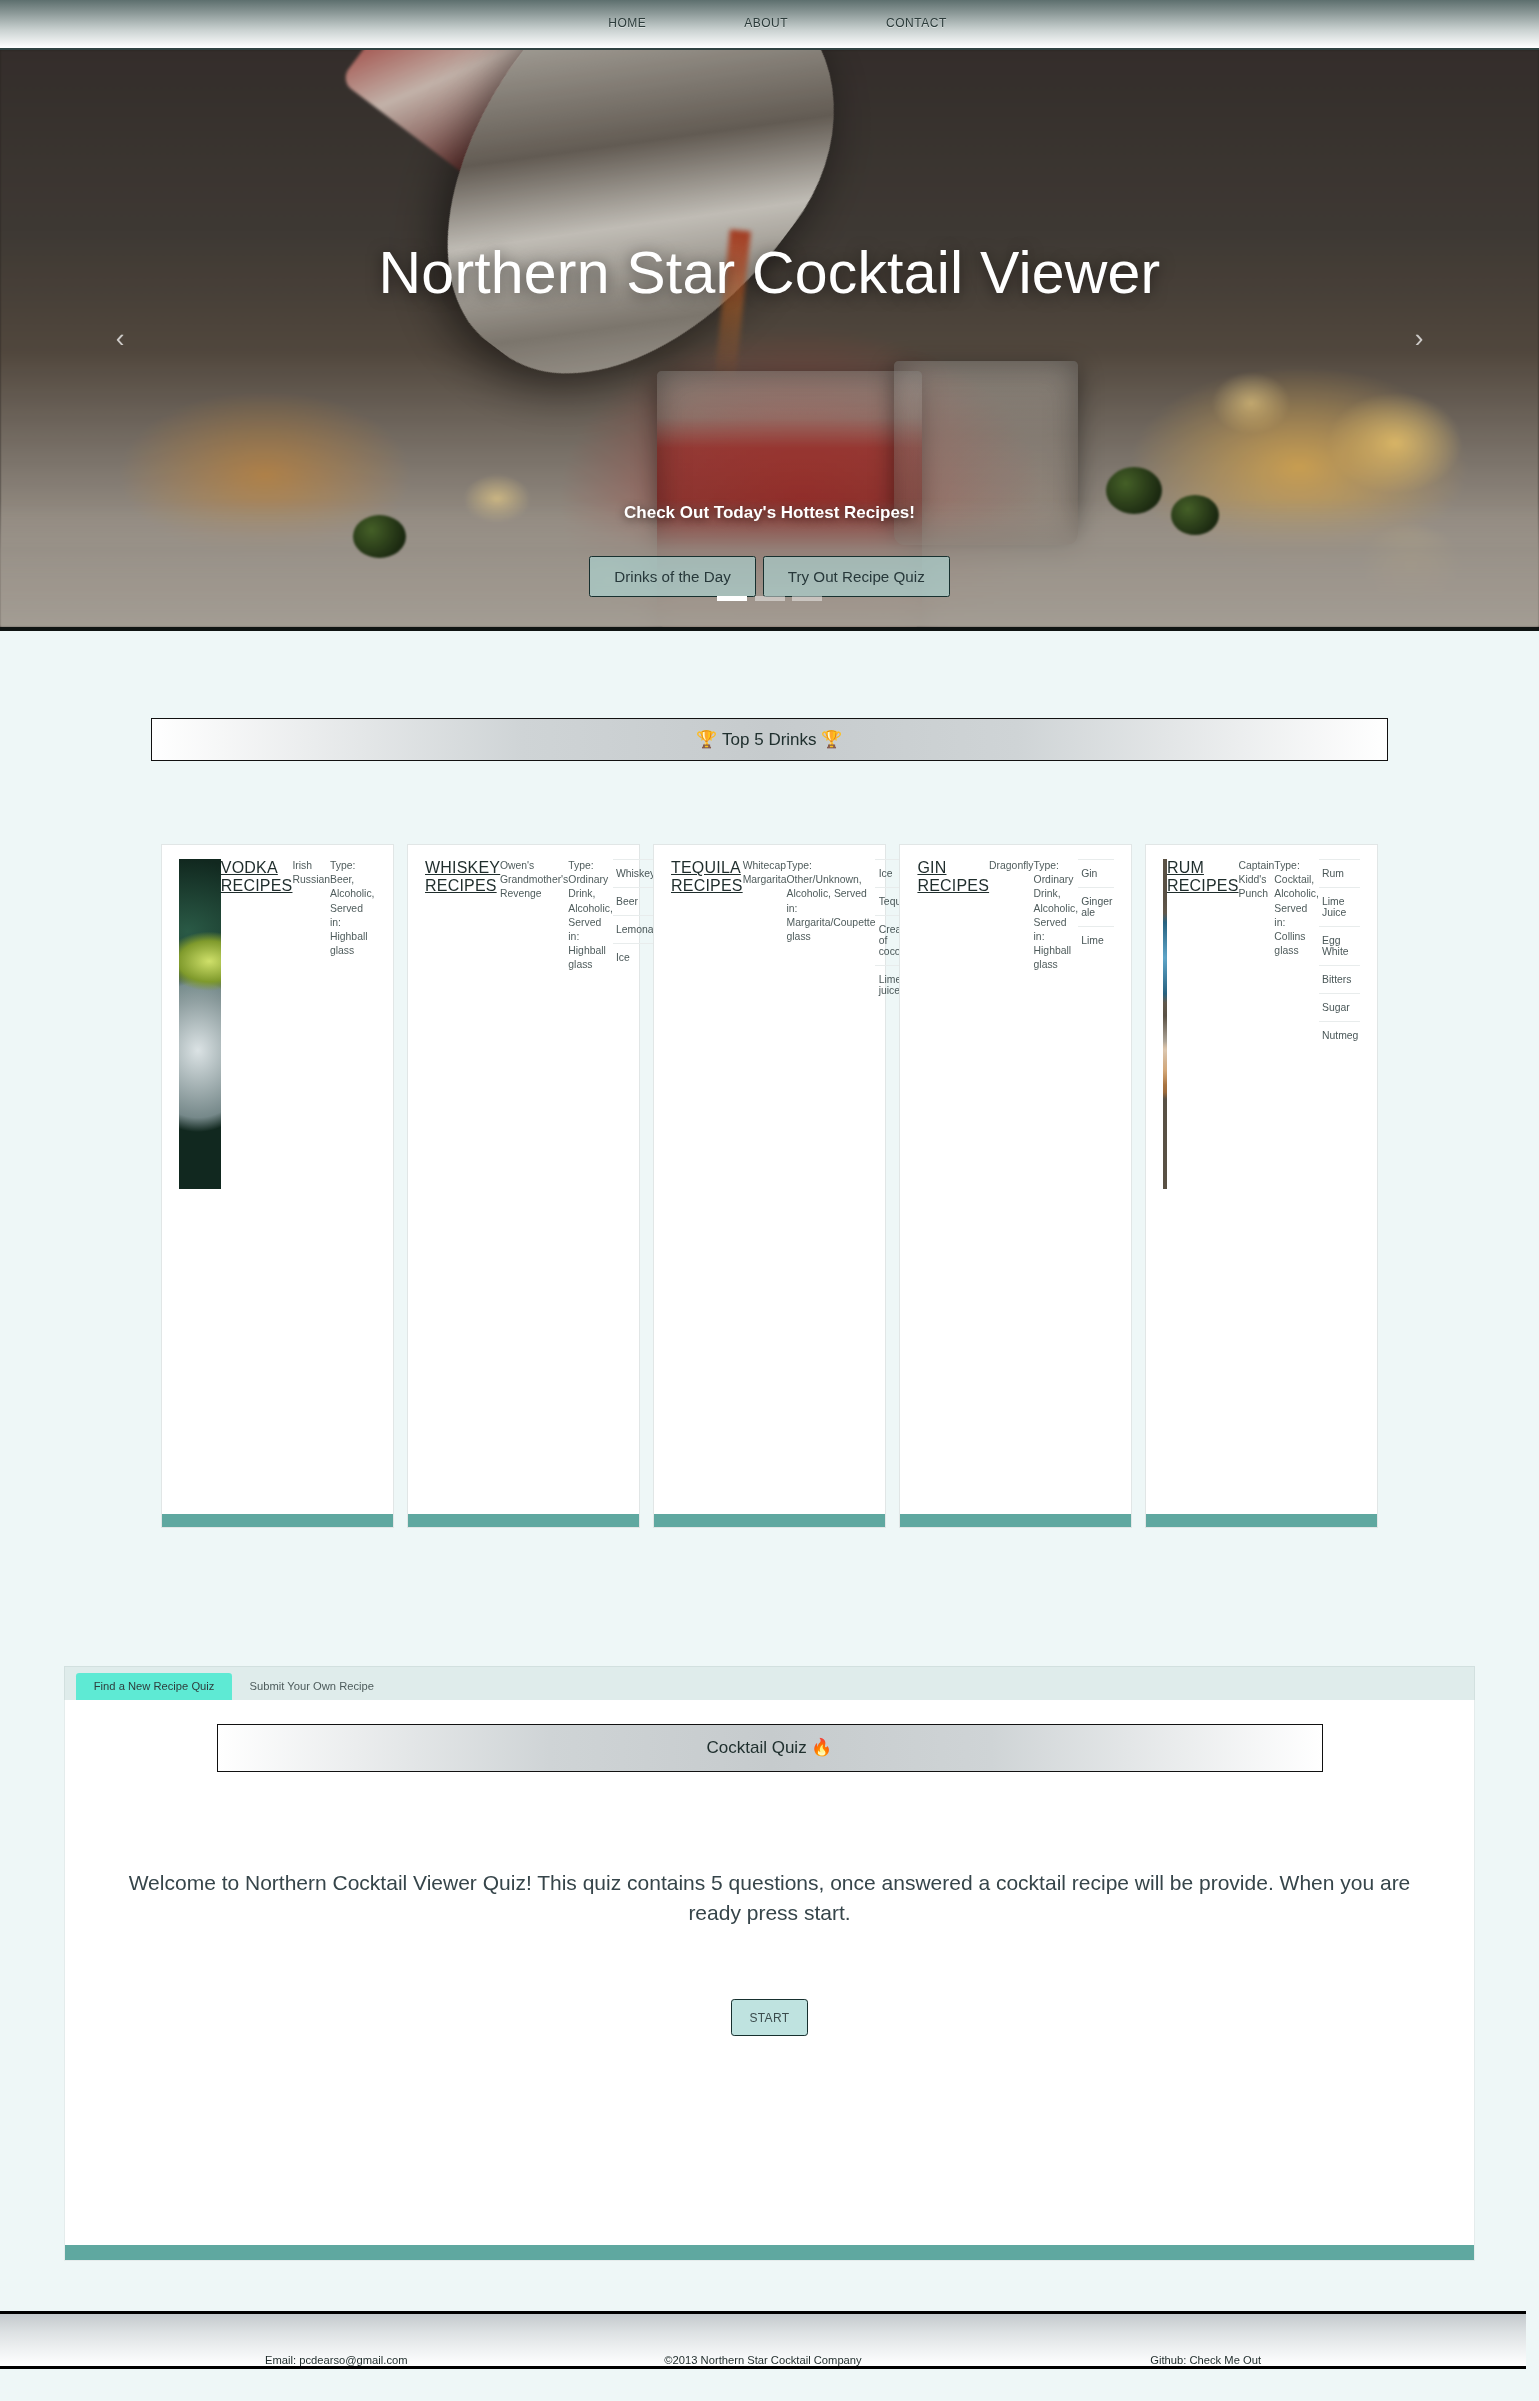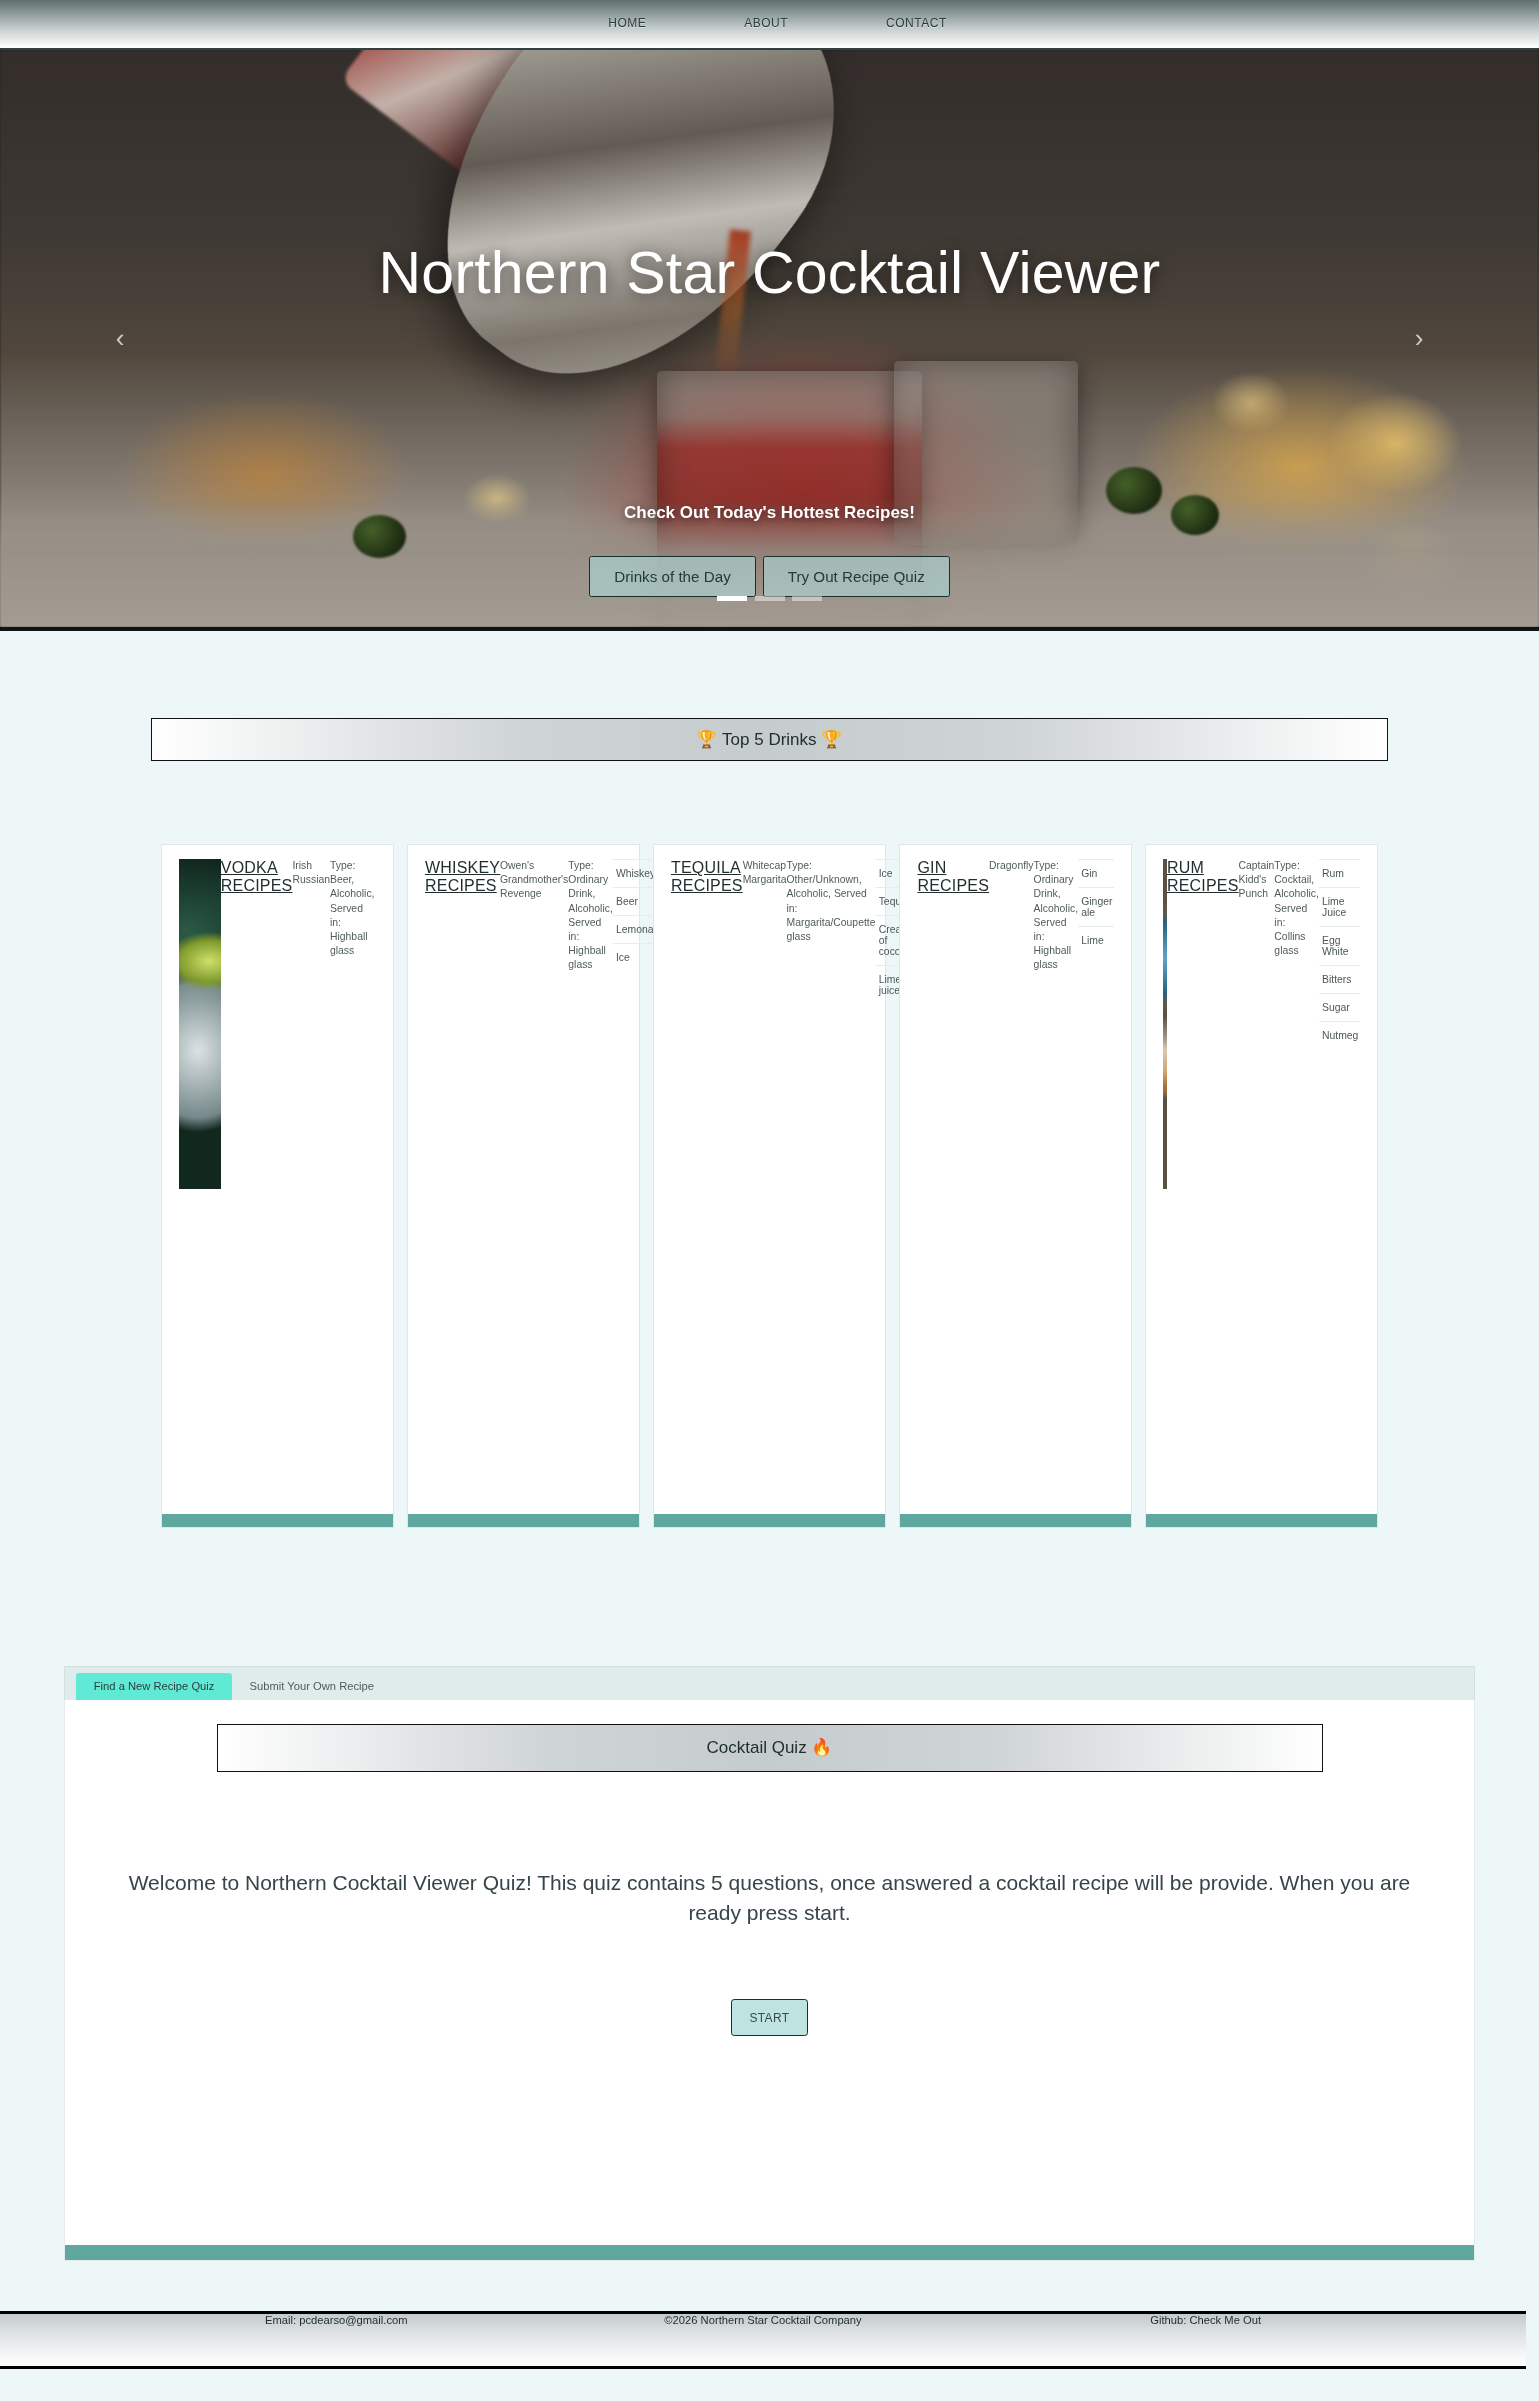--- a/index.html
+++ b/index.html
@@ -271,21 +271,21 @@
   }
   .quiz-foot { margin-top: auto; height: 14.4px; background: #5fa8a0; }
 
   
   .footer-gap { height: 50px; }
   .footer {
     width: 1526px; height: 58px;
     background: linear-gradient(to bottom, #c3c9cc 0%, #dde1e3 35%, #f0f2f3 70%, #ffffff 100%);
     border-top: 3.2px solid #000000;
     border-bottom: 3.2px solid #000000;
-    display: flex; align-items: flex-start;
+    display: flex; align-items: flex-end;
     font-size: 11.2px; color: #1e2b2a;
   }
   .footer-col { flex: 1; text-align: center; }
   .footer-col.left { text-align: left; padding-left: 265px; }
   .footer-col.right { text-align: right; padding-right: 265px; }
   .footer a { color: #1e2b2a; text-decoration: none; cursor: pointer; }
 </style>
 </head>
 <body>
 
@@ -434,18 +434,18 @@
     <div class="quiz-foot"></div>
   </div>
 </div>
 
 <div class="footer-gap"></div>
 
 <div class="footer">
   <div class="footer-col left">
     <a href="#">Email: pcdearso@gmail.com</a>
   </div>
-  <div class="footer-col">©2026 Northern Star Cocktail Company</div>
+  <div class="footer-col">©2013 Northern Star Cocktail Company</div>
   <div class="footer-col right">
     <a href="#">Github: Check Me Out</a>
   </div>
 </div>
 
 
 </body></html>

